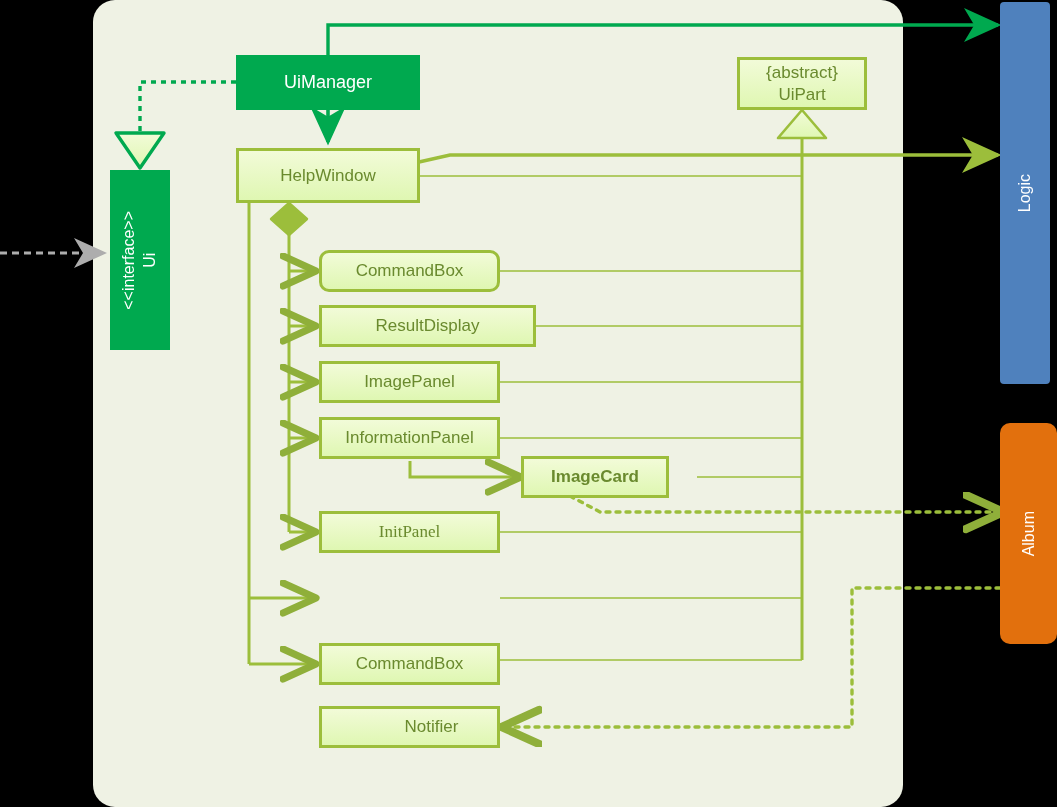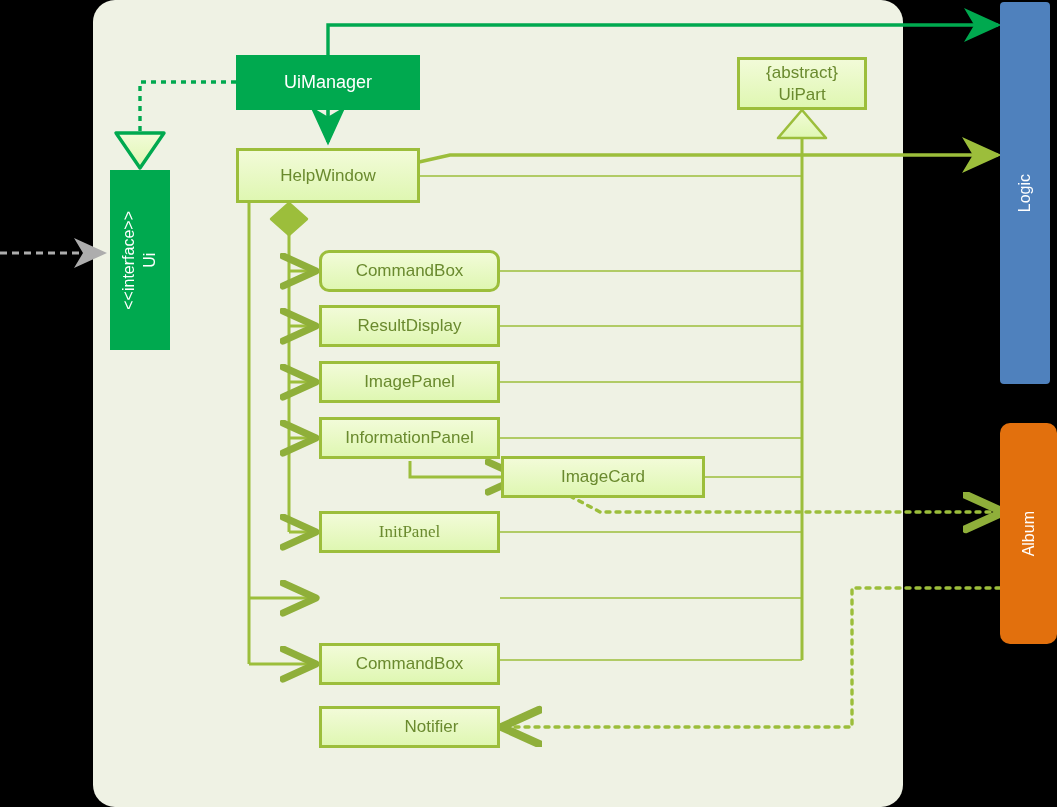--- a/index.html
+++ b/index.html
@@ -178,30 +178,30 @@
     <span>UiPart</span>
   </div>
 
   <div class="node lightbox" style="left:236px; top:148px; width:184px; height:55px;">
     <span>HelpWindow</span>
   </div>
 
   <div class="node lightbox" style="left:319px; top:250px; width:181px; height:42px;border-radius:10px;">
     <span>CommandBox</span>
   </div>
-  <div class="node lightbox" style="left:319px; top:305px; width:181px; height:42px;">
+  <div class="node lightbox" style="left:319px; top:305px; width:217px; height:42px;">
     <span>ResultDisplay</span>
   </div>
   <div class="node lightbox" style="left:319px; top:361px; width:181px; height:42px;">
     <span>ImagePanel</span>
   </div>
   <div class="node lightbox" style="left:319px; top:417px; width:181px; height:42px;">
     <span>InformationPanel</span>
   </div>
-  <div class="node lightbox" style="left:501px; top:456px; width:204px; height:42px;">
+  <div class="node lightbox" style="left:521px; top:456px; width:148px; height:42px;font-weight:bold;">
     <span>ImageCard</span>
   </div>
   <div class="node lightbox" style="left:319px; top:511px; width:181px; height:42px;font-family:Liberation Serif, serif;">
     <span>InitPanel</span>
   </div>
   <div class="node lightbox" style="left:319px; top:643px; width:181px; height:42px;">
     <span>CommandBox</span>
   </div>
   <div class="node lightbox" style="left:319px; top:706px; width:181px; height:42px;padding-left:44px;">
     <span>Notifier</span>

